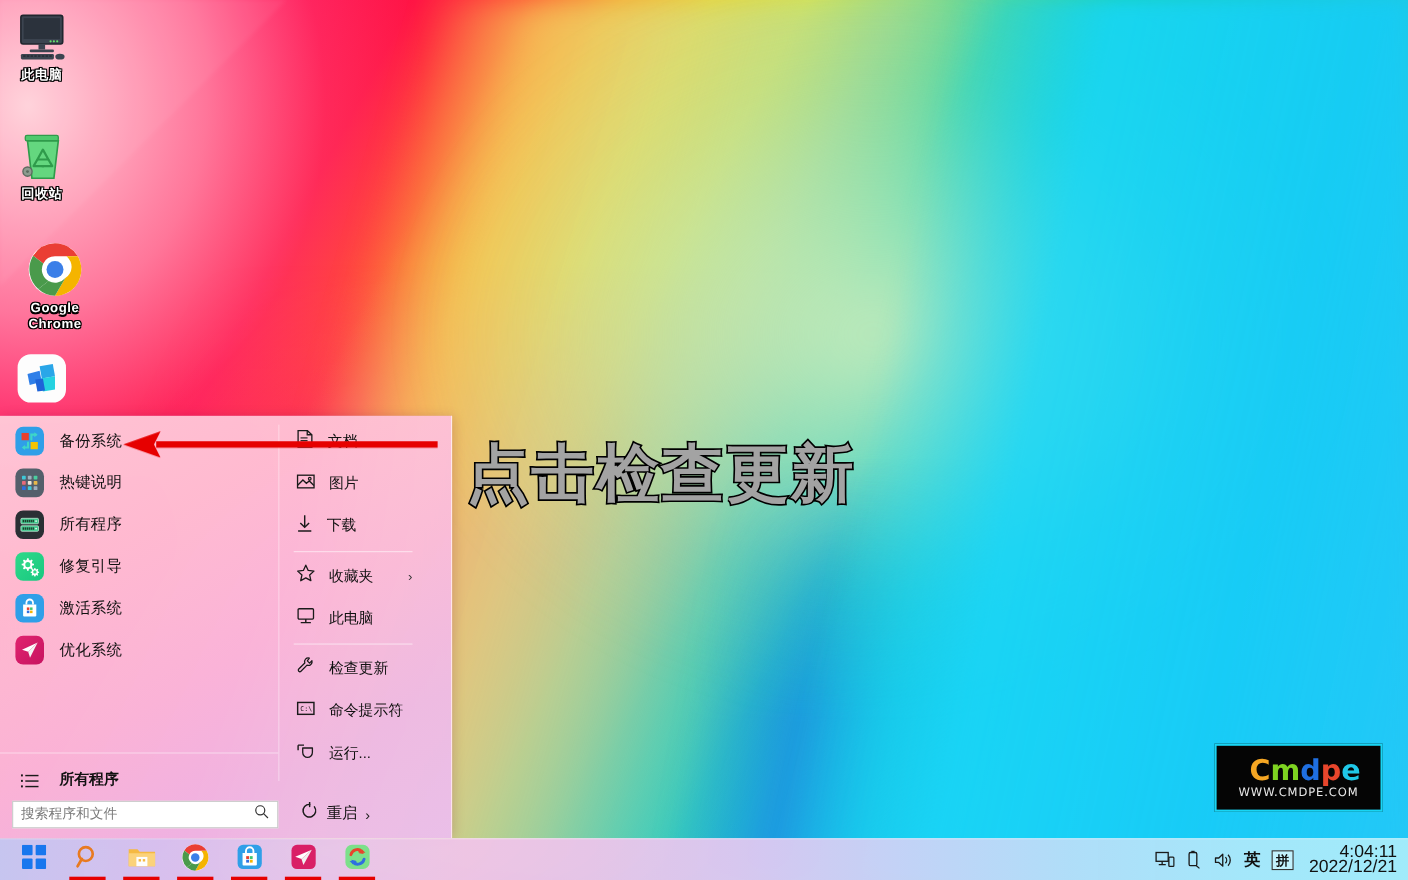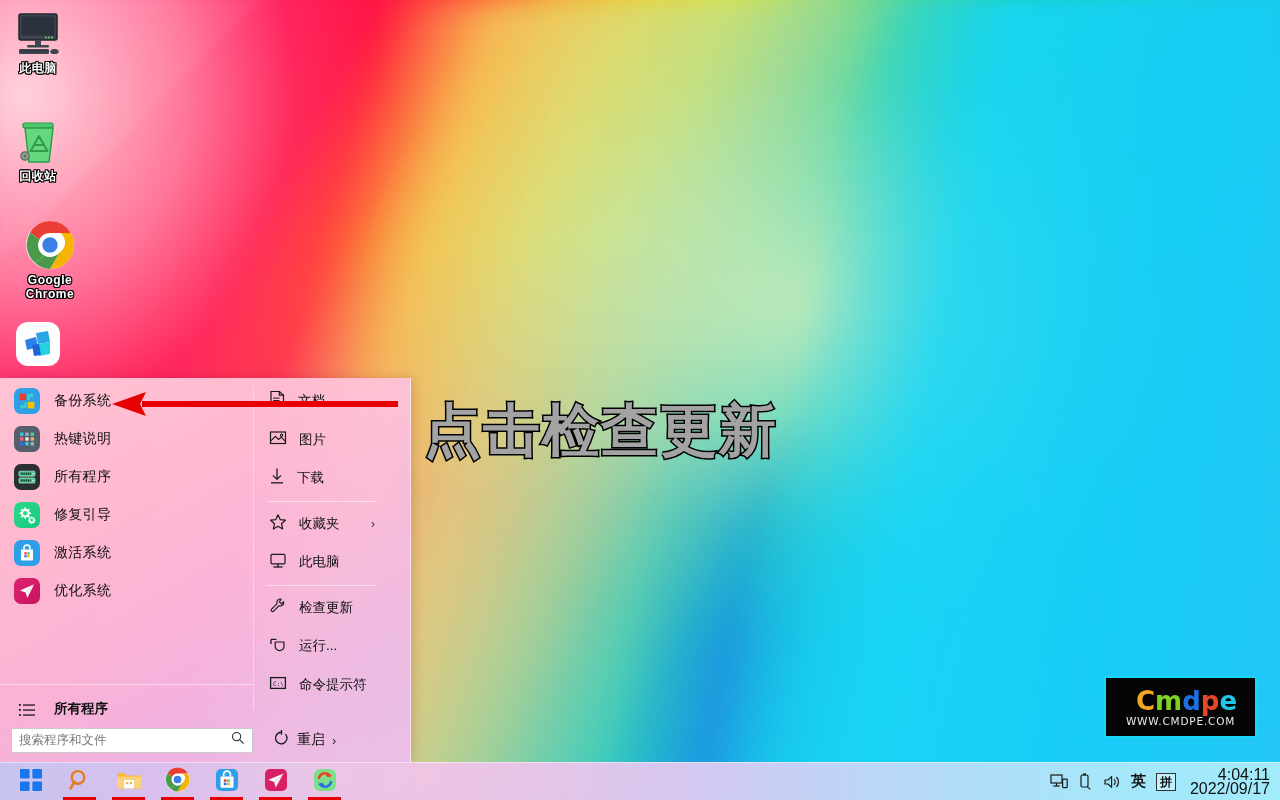--- a/index.html
+++ b/index.html
@@ -517,36 +517,36 @@
         <span>
           <svg width="18" height="18" viewBox="0 0 18 18">
             <path d="M12.2 2.2 a3.4 3.4 0 0 0-4.1 4.5 L2.6 12.2 a1.4 1.4 0 0 0 2 2 l5.5-5.5 a3.4 3.4 0 0 0 4.5-4.1 l-2.2 2.2 -2-2 Z" fill="none" stroke="#1a1a1a" stroke-width="1.15" stroke-linejoin="round"></path>
           </svg>
         </span>
         <span class="lbl">检查更新</span>
       </div>
 
       <div class="rm-item">
         <span>
+          <svg width="18" height="16" viewBox="0 0 18 16">
+            <rect x="1.6" y="2.6" width="14.8" height="10.8" fill="none" stroke="#1a1a1a" stroke-width="1.3"></rect>
+            <text x="4" y="10.5" font-family="DejaVu Sans Mono, monospace" font-size="6" fill="#1a1a1a">C:\</text>
+          </svg>
+        </span>
+        <span class="lbl">命令提示符</span>
+      </div>
+
+      <div class="rm-item">
+        <span>
           <svg width="18" height="17" viewBox="0 0 18 17">
             <path d="M2 3.4 H7.4 M2 3.4 V8" stroke="#1a1a1a" stroke-width="1.3" fill="none"></path>
             <path d="M6.2 6 H15 V10.2 a4.4 4.4 0 0 1-4.4 4.4 A4.4 4.4 0 0 1 6.2 10.2 Z" fill="none" stroke="#1a1a1a" stroke-width="1.2" stroke-linejoin="round"></path>
           </svg>
         </span>
         <span class="lbl">运行...</span>
-      </div>
-
-      <div class="rm-item">
-        <span>
-          <svg width="18" height="16" viewBox="0 0 18 16">
-            <rect x="1.6" y="2.6" width="14.8" height="10.8" fill="none" stroke="#1a1a1a" stroke-width="1.3"></rect>
-            <text x="4" y="10.5" font-family="DejaVu Sans Mono, monospace" font-size="6" fill="#1a1a1a">C:\</text>
-          </svg>
-        </span>
-        <span class="lbl">命令提示符</span>
       </div>
 
     </div>
   </div>
 
   <div class="sm-bottom">
     <div class="searchbox">
       <input type="text" placeholder="搜索程序和文件" style="">
       <span>
         <svg width="14" height="14" viewBox="0 0 14 14">
@@ -695,16 +695,16 @@
       <svg width="18" height="16" viewBox="0 0 18 16">
         <path d="M2 6 H5 L8.6 2.6 V13.4 L5 10 H2 Z" fill="none" stroke="#1a1a1a" stroke-width="1.2" stroke-linejoin="round"></path>
         <path d="M11 5.2 A4 4 0 0 1 11 10.8" fill="none" stroke="#1a1a1a" stroke-width="1.2"></path>
         <path d="M13.4 3 A7.2 7.2 0 0 1 13.4 13" fill="none" stroke="#1a1a1a" stroke-width="1.2"></path>
       </svg>
     </span>
     <span class="ime">英</span>
     <span class="imebox">拼</span>
     <div id="clock">
       <div>4:04:11</div>
-      <div>2022/09/17</div>
+      <div>2022/12/21</div>
     </div>
   </div>
 </div>
 
 </body></html>

